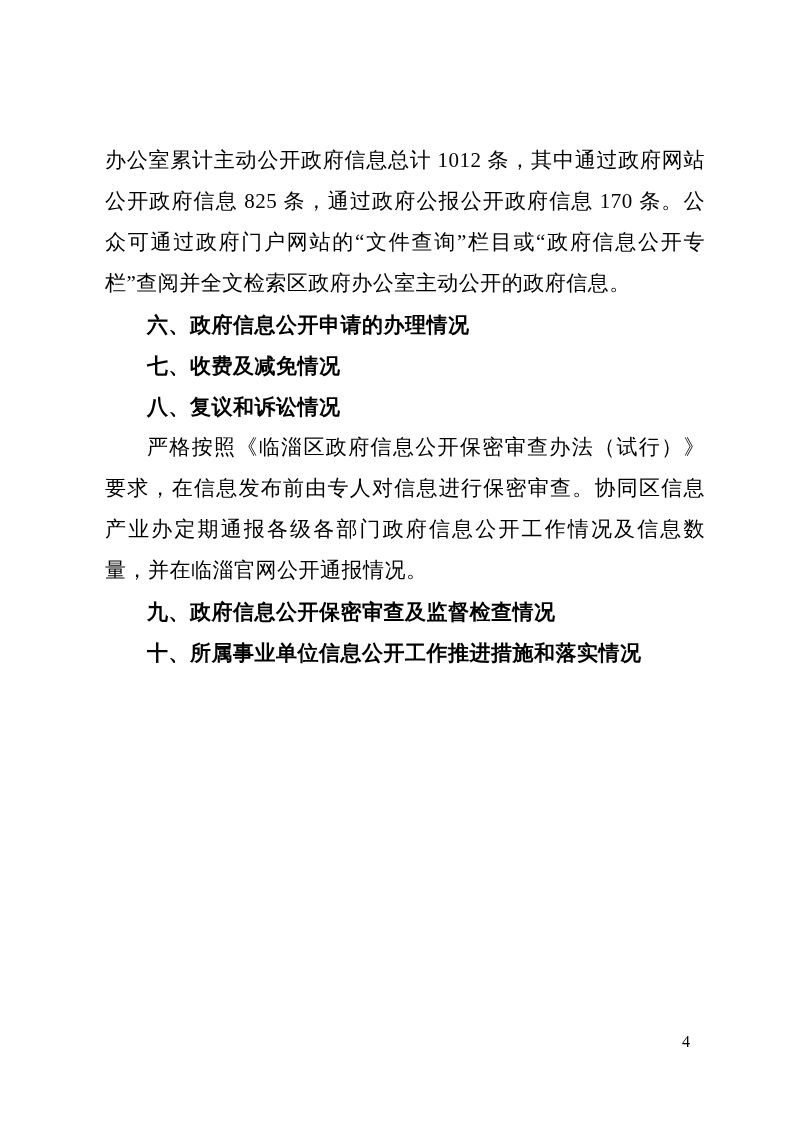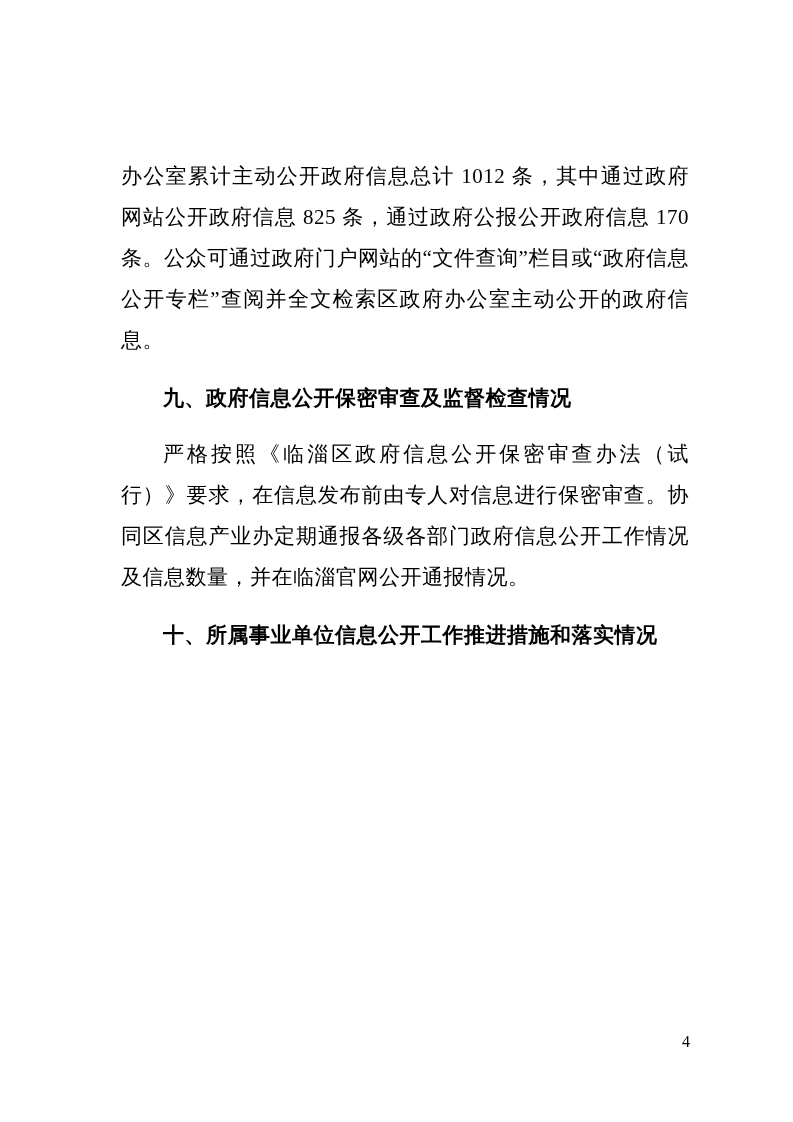--- a/index.html
+++ b/index.html
@@ -22,21 +22,21 @@
     top: 140px;
     width: 600px;
   }
   .block {
     font-size: 21px;
     line-height: 41px;
     text-align: justify;
     text-justify: inter-character;
     letter-spacing: 0.5px;
     word-break: break-all;
-    margin: 16px;
+    margin: 0;
   }
   .block.body { font-family: "Liberation Serif", serif; }
   .block.indent { text-indent: 2em; }
   .block.heading {
     font-family: "Liberation Sans", sans-serif;
     font-weight: bold;
     text-indent: 2em;
     text-align: left;
   }
   .footer {
@@ -50,18 +50,21 @@
     color: #000000;
     text-align: left;
   }
 </style>
 </head>
 <body>
 
 <div class="page">
   <div class="content" id="doc-content">
       <p class="block body">办公室累计主动公开政府信息总计 1012 条，其中通过政府网站公开政府信息 825 条，通过政府公报公开政府信息 170 条。公众可通过政府门户网站的“文件查询”栏目或“政府信息公开专栏”查阅并全文检索区政府办公室主动公开的政府信息。</p>
+      <p class="block heading indent">六、政府信息公开申请的办理情况</p>
+      <p class="block heading indent">七、收费及减免情况</p>
+      <p class="block heading indent">八、复议和诉讼情况</p>
+      <p class="block body indent">严格按照《临淄区政府信息公开保密审查办法（试行）》要求，在信息发布前由专人对信息进行保密审查。协同区信息产业办定期通报各级各部门政府信息公开工作情况及信息数量，并在临淄官网公开通报情况。</p>
       <p class="block heading indent">九、政府信息公开保密审查及监督检查情况</p>
-      <p class="block body indent">严格按照《临淄区政府信息公开保密审查办法（试行）》要求，在信息发布前由专人对信息进行保密审查。协同区信息产业办定期通报各级各部门政府信息公开工作情况及信息数量，并在临淄官网公开通报情况。</p>
       <p class="block heading indent">十、所属事业单位信息公开工作推进措施和落实情况</p>
     </div>
   <div class="footer">4</div>
 </div>
 
 </body></html>

